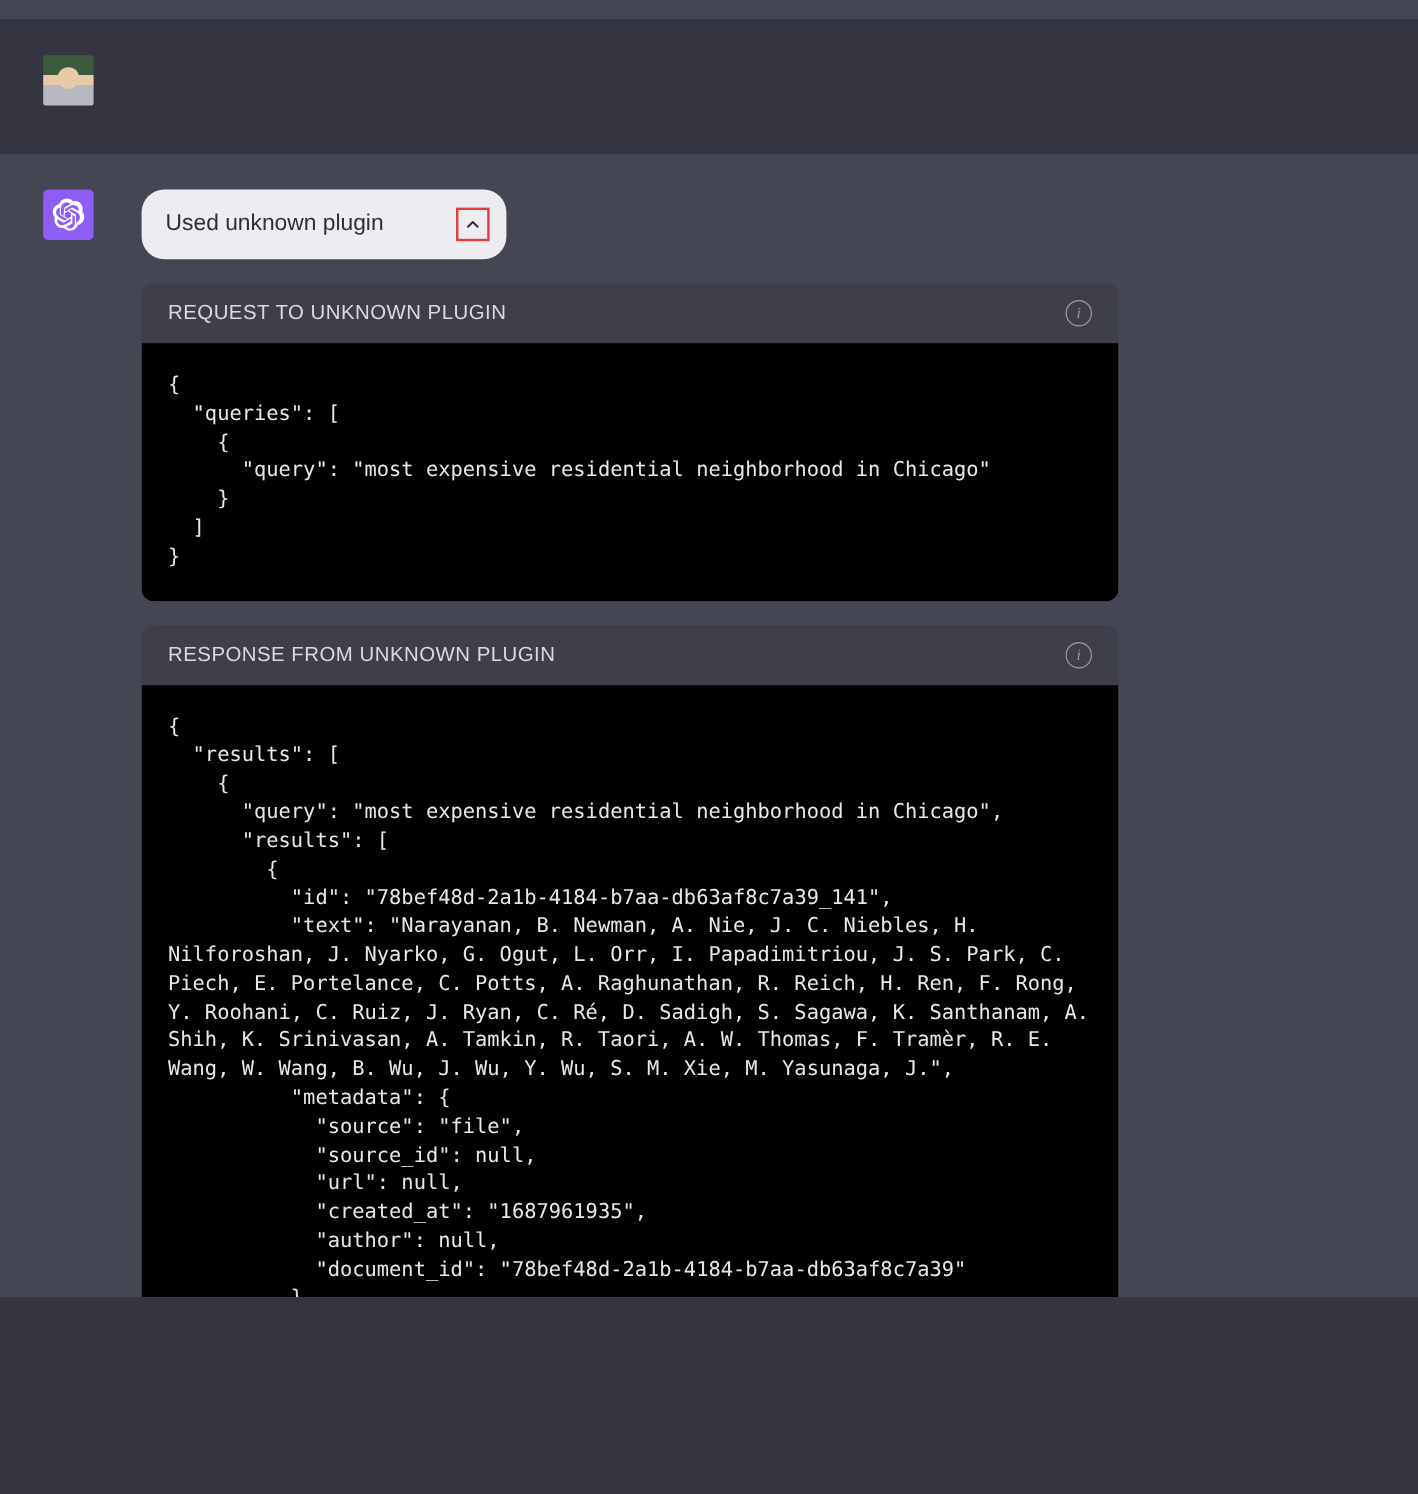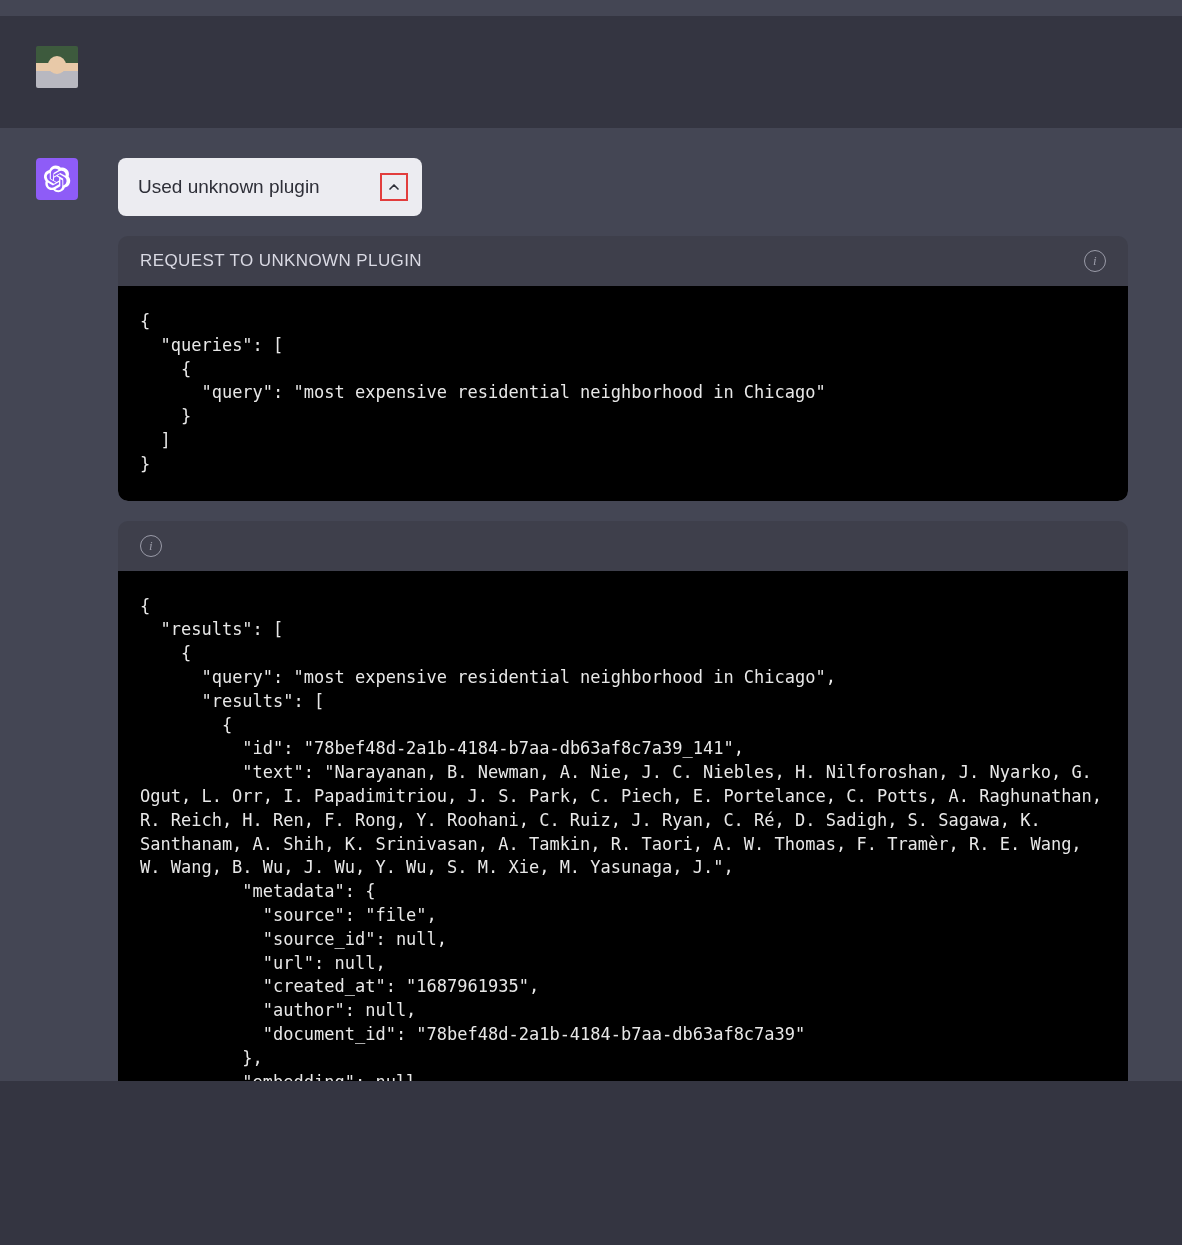--- a/index.html
+++ b/index.html
@@ -67,41 +67,41 @@
 
   .assist-body { flex: 1; padding-right: 36px; }
 
   .plugin-pill {
     display: inline-flex;
     align-items: center;
     background: #ECECF1;
     color: #2E2F38;
     font-size: 19px;
     padding: 0 0 0 20px;
-    border-radius: 8px;
+    border-radius: 19px;
     height: 58px;
     gap: 60px;
   }
   .pill-label { font-weight: 400; }
   .chevron-box {
     width: 28px;
     height: 28px;
     border: 2px solid #E23D3D;
     display: flex;
     align-items: center;
     justify-content: center;
     margin-right: 14px;
   }
   .chevron-box svg { width: 16px; height: 16px; }
 
   .panel {
     margin-top: 20px;
     background: #3E3F4B;
     border-radius: 10px 10px 0 0;
-    width: 1010px;
+    width: 814px;
     overflow: hidden;
   }
   .panel + .panel { margin-top: 20px; }
   .panel.second { border-radius: 10px 10px 0 0; }
   .panel-header {
     display: flex;
     justify-content: space-between;
     align-items: center;
     padding: 14px 22px;
     color: #D9D9E3;
@@ -170,20 +170,21 @@
   "queries": [
     {
       "query": "most expensive residential neighborhood in Chicago"
     }
   ]
 }</div>
     </div>
 
     <div class="panel second">
       <div class="panel-header">
+        <span>RESPONSE FROM UNKNOWN PLUGIN</span>
         <span class="info-icon">i</span>
       </div>
       <div class="code-area">{
   "results": [
     {
       "query": "most expensive residential neighborhood in Chicago",
       "results": [
         {
           "id": "78bef48d-2a1b-4184-b7aa-db63af8c7a39_141",
           "text": "Narayanan, B. Newman, A. Nie, J. C. Niebles, H. Nilforoshan, J. Nyarko, G. Ogut, L. Orr, I. Papadimitriou, J. S. Park, C. Piech, E. Portelance, C. Potts, A. Raghunathan, R. Reich, H. Ren, F. Rong, Y. Roohani, C. Ruiz, J. Ryan, C. Ré, D. Sadigh, S. Sagawa, K. Santhanam, A. Shih, K. Srinivasan, A. Tamkin, R. Taori, A. W. Thomas, F. Tramèr, R. E. Wang, W. Wang, B. Wu, J. Wu, Y. Wu, S. M. Xie, M. Yasunaga, J.",

